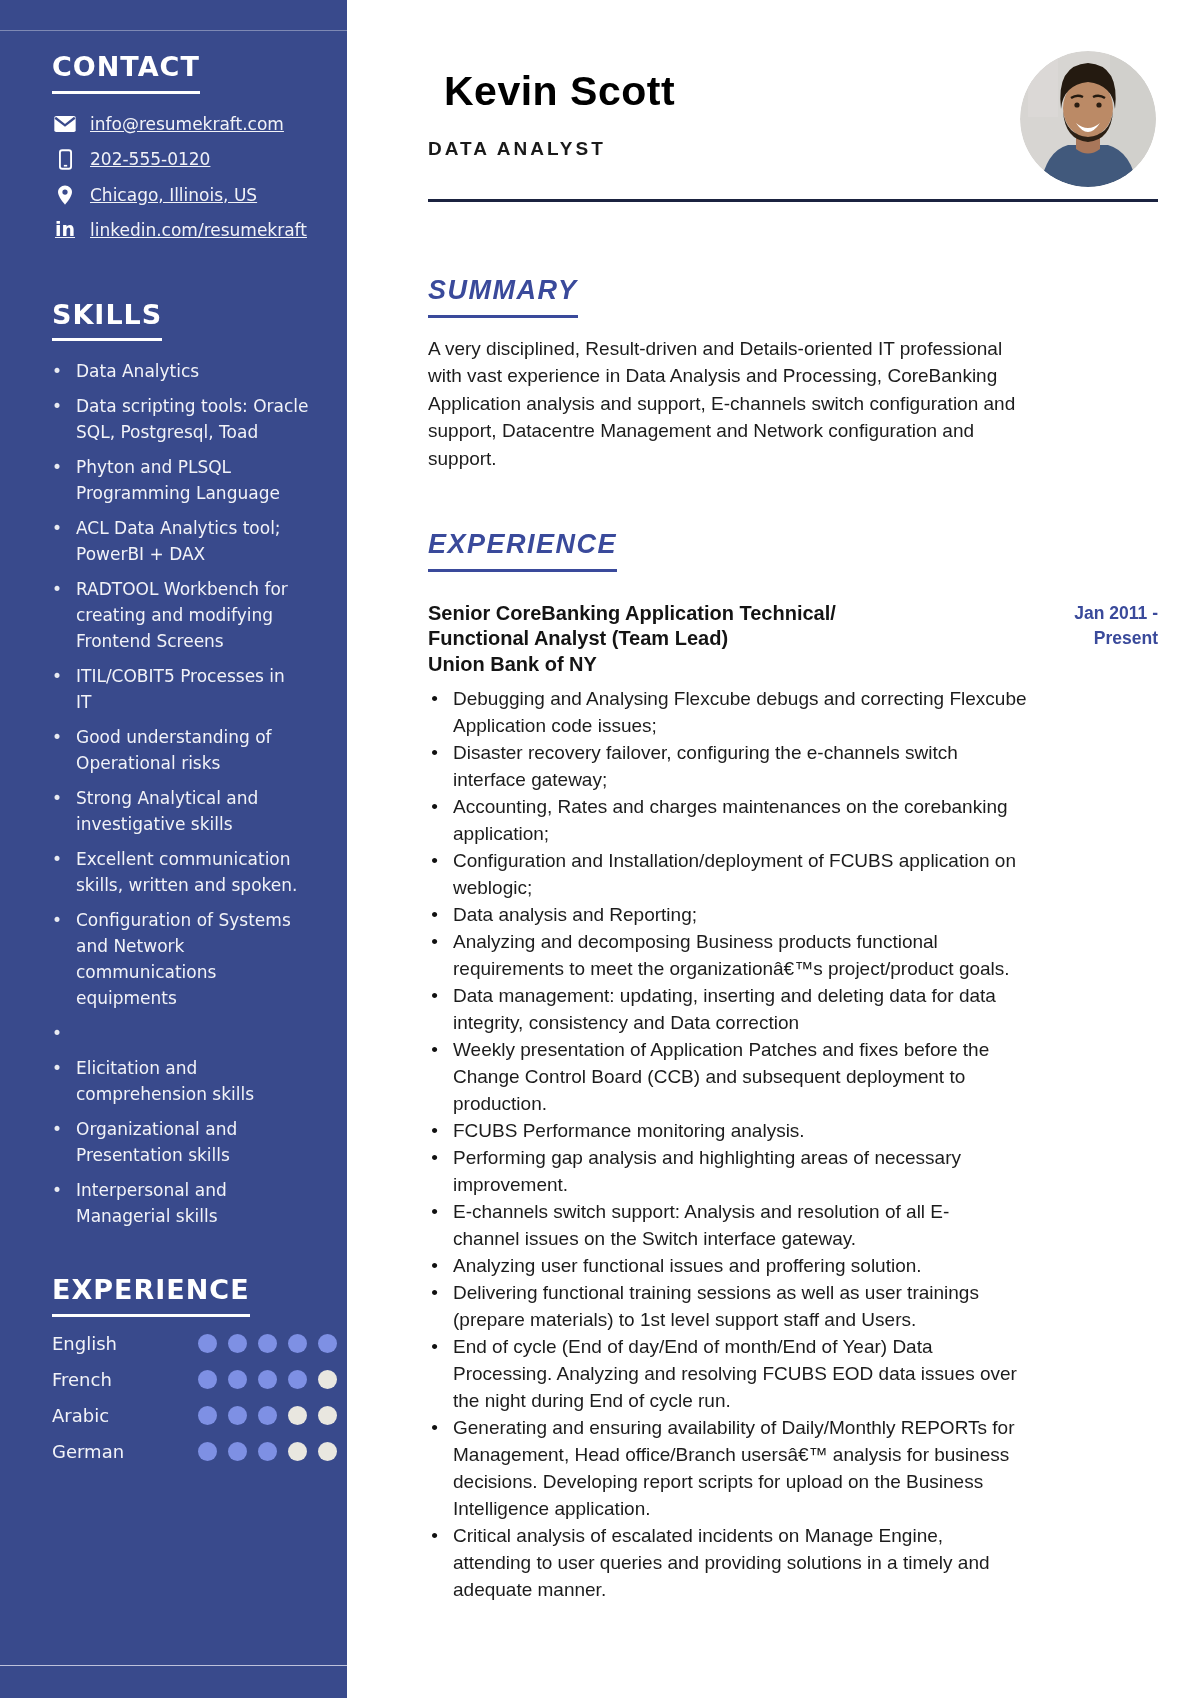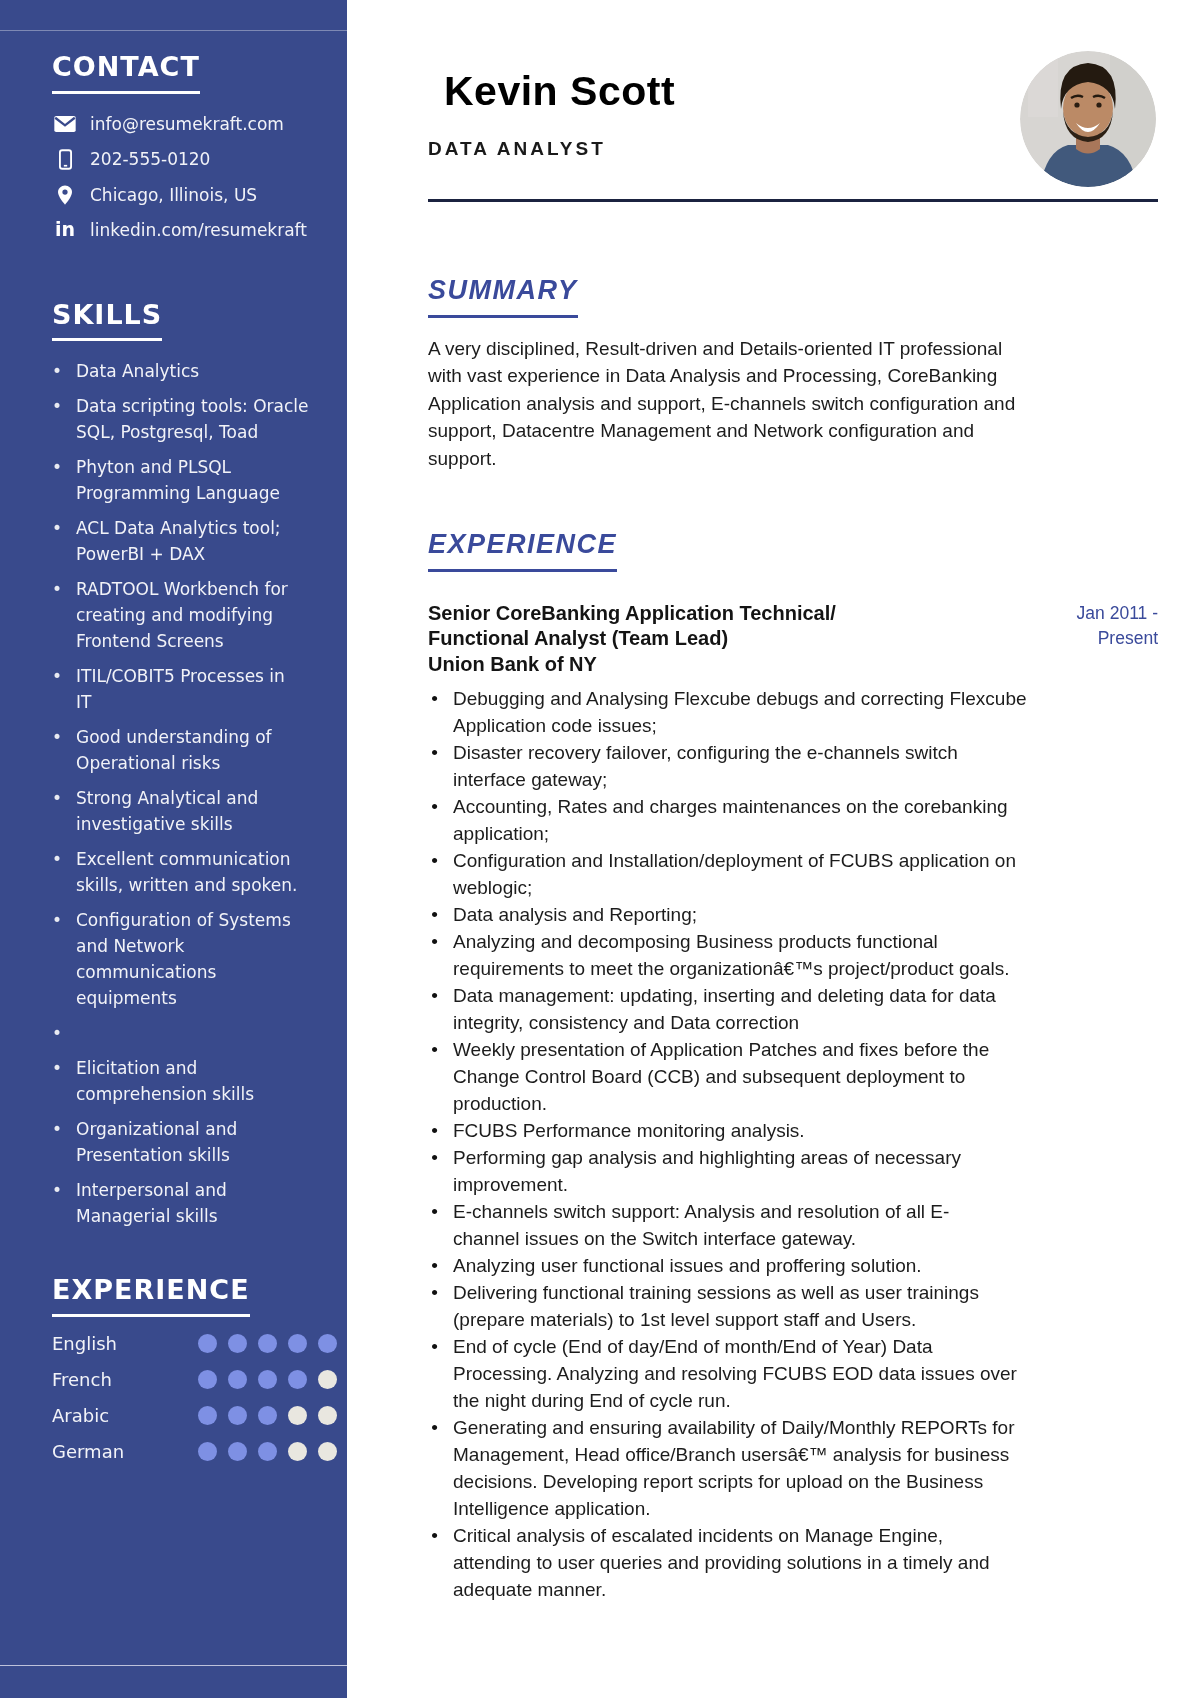--- a/index.html
+++ b/index.html
@@ -17,21 +17,21 @@
 
   
   .sidebar{position:absolute;left:0;top:0;width:347px;height:1698px;background:var(--sidebar-bg);
            color:#F2F3F8;font-family:"DejaVu Sans",sans-serif;padding:30px 10px 0 52px;}
   .sb-line{position:absolute;left:0;width:347px;height:1px;}
   .sb-line.top{top:30px;background:rgba(255,255,255,.35);}
   .sb-line.bottom{top:1665px;background:rgba(235,235,245,.75);}
   .sb-heading{display:inline-block;margin:0;font-size:27px;font-weight:bold;letter-spacing:1px;
               color:#fff;padding-bottom:9px;border-bottom:3px solid #fff;line-height:1.1;}
   .sb-section.contact{margin-top:22px;}
-  .contact-list{list-style:none;margin:20px 0 4px;padding:0;font-size:17px;}
+  .contact-list{list-style:none;margin:20px 0 4px;padding:0;font-size:17px;text-decoration:underline;}
   .contact-item{display:flex;align-items:center;gap:12px;margin-bottom:15px;}
   .ci{width:26px;display:flex;justify-content:center;align-items:center;flex:0 0 26px;}
   .li-in{font-weight:bold;font-size:19px;color:#fff;line-height:1;}
   .sb-section.skills{margin-top:60px;}
   .skill-list{list-style:none;margin:17px 0 0;padding:0;font-size:17px;line-height:26px;}
   .skill-item{display:flex;gap:13px;margin-bottom:9px;}
   .skill-bullet{flex:0 0 11px;color:#E8EAF2;}
   .skill-text{white-space:pre-line;}
   .sb-section.languages{margin-top:46px;}
   .lang-list{margin-top:16px;}
@@ -50,21 +50,21 @@
   .header-rule{margin:39px 0 0;border:none;height:3px;background:var(--rule-dark);}
   .m-heading{display:inline-block;margin:0;font-size:27px;font-weight:bold;letter-spacing:1.5px;
              color:var(--accent);padding-bottom:9px;border-bottom:3px solid var(--accent);line-height:1.1;font-style:italic;}
   .summary-section{margin-top:74px;}
   .summary-text{margin:17px 0 0;font-size:19px;line-height:27.5px;white-space:pre-line;}
   .experience-section{margin-top:58px;}
   .exp-head{display:flex;margin-top:29px;}
   .exp-titles{width:64%;}
   .exp-role{font-size:20px;font-weight:bold;line-height:25px;color:#141414;white-space:pre-line;}
   .exp-company{font-size:20px;font-weight:bold;margin-top:2px;color:#141414;}
-  .exp-dates{flex:1;text-align:right;font-size:17.5px;font-weight:normal;color:var(--accent);line-height:25px;}
+  .exp-dates{flex:1;text-align:right;font-size:17.5px;font-weight:bold;color:var(--accent);line-height:25px;}
   .exp-bullets{list-style:none;margin:9px 0 0;padding:0;}
   .exp-bullet{display:flex;gap:12px;font-size:19px;line-height:27px;}
   .bullet-glyph{flex:0 0 13px;text-align:center;color:#111;}
   .bullet-text{flex:1;white-space:pre-line;}
 </style>
 </head>
 <body>
 
 <div class="page">
 

